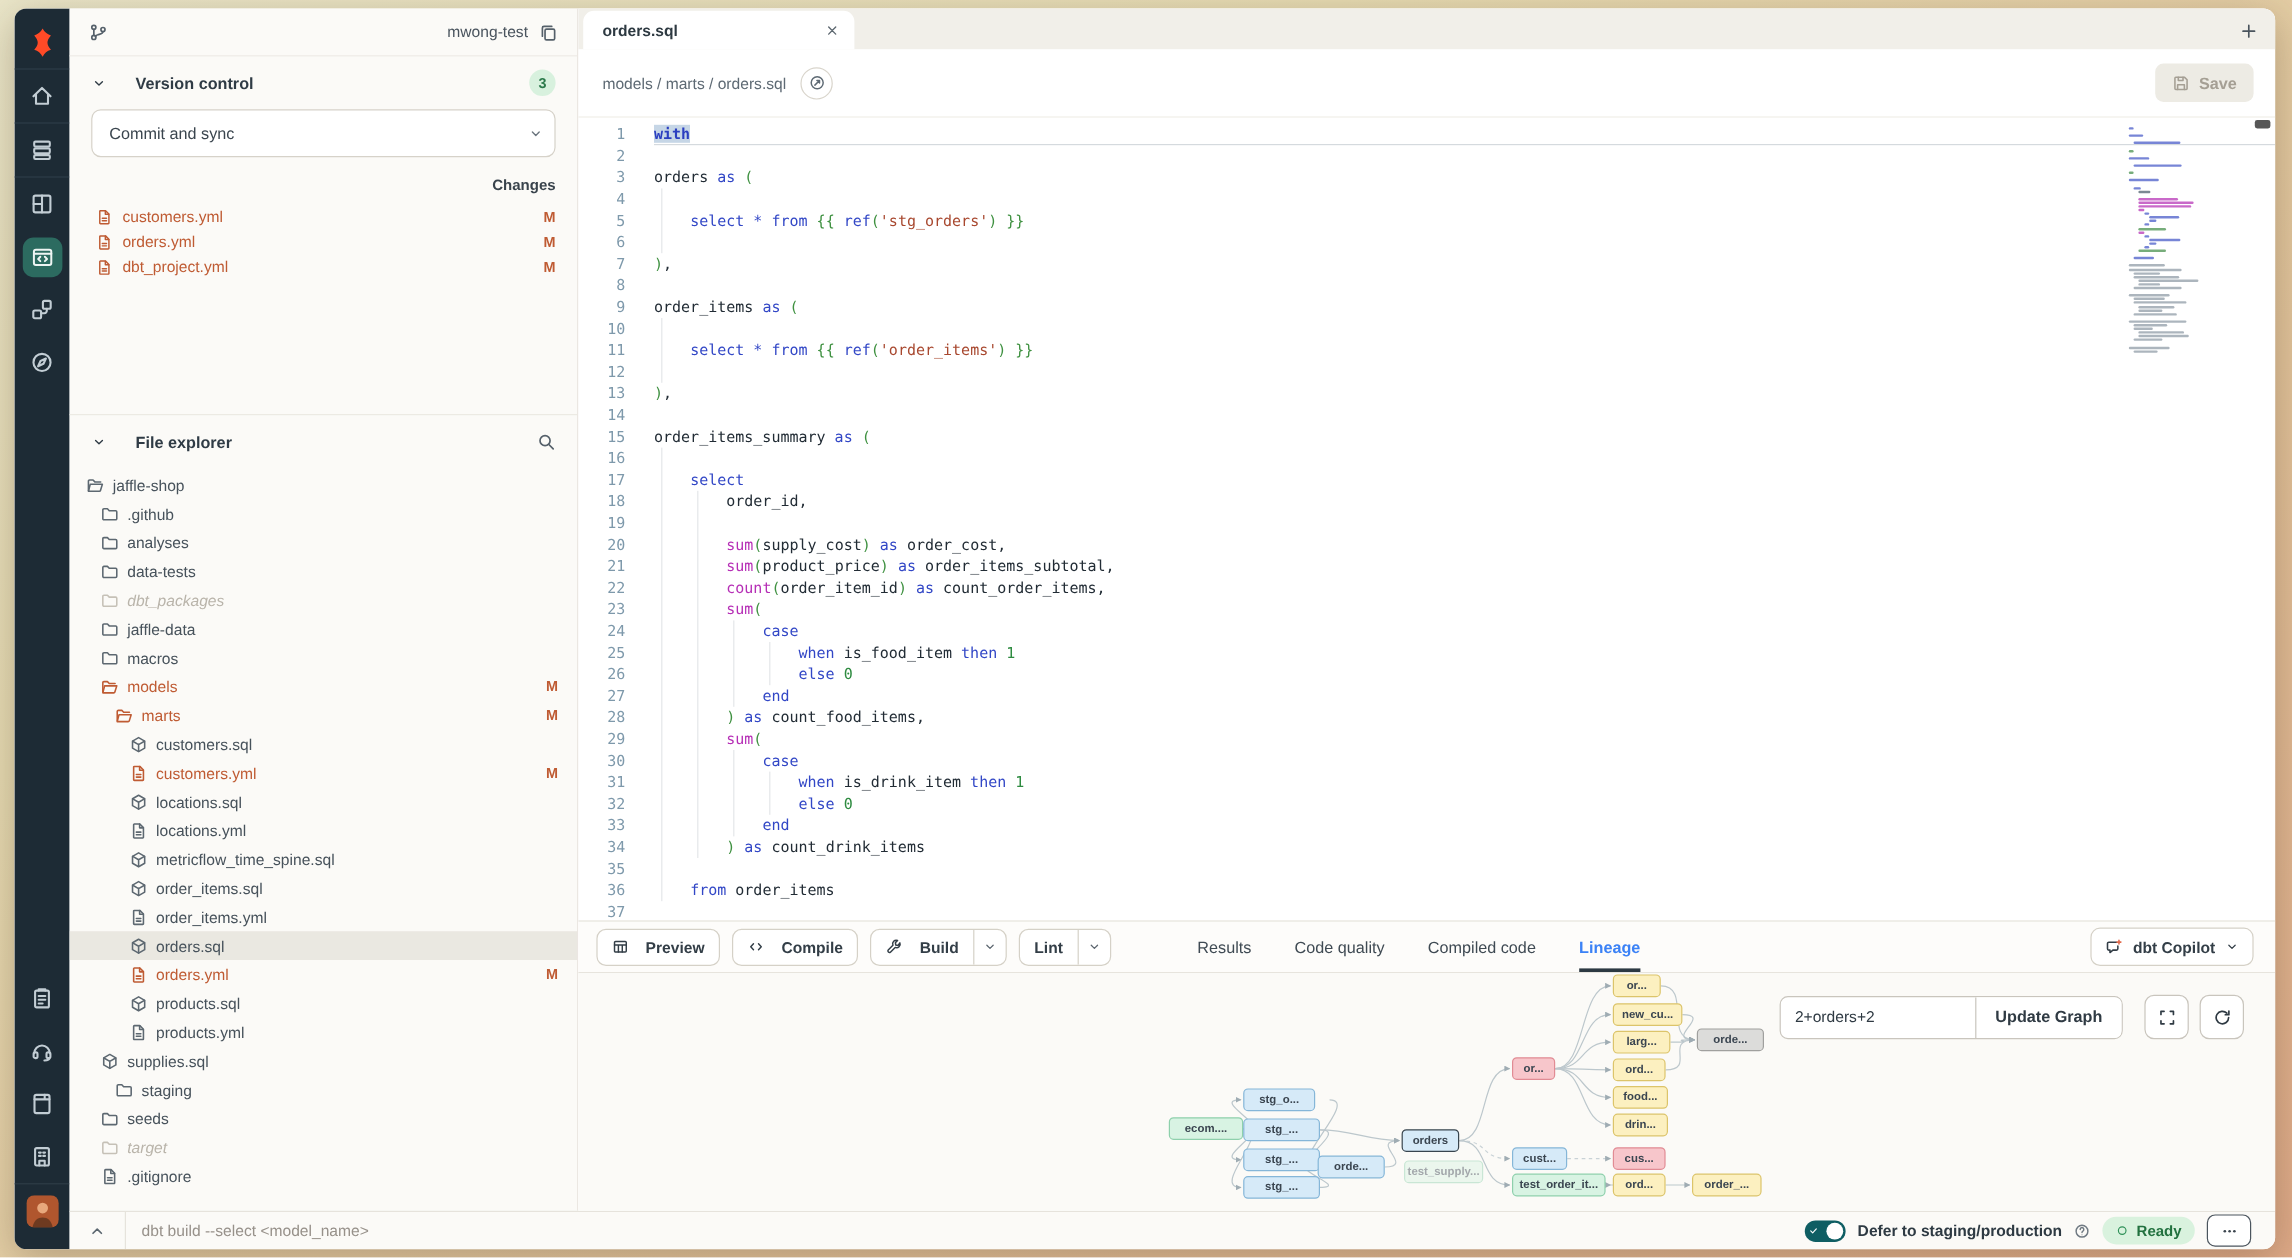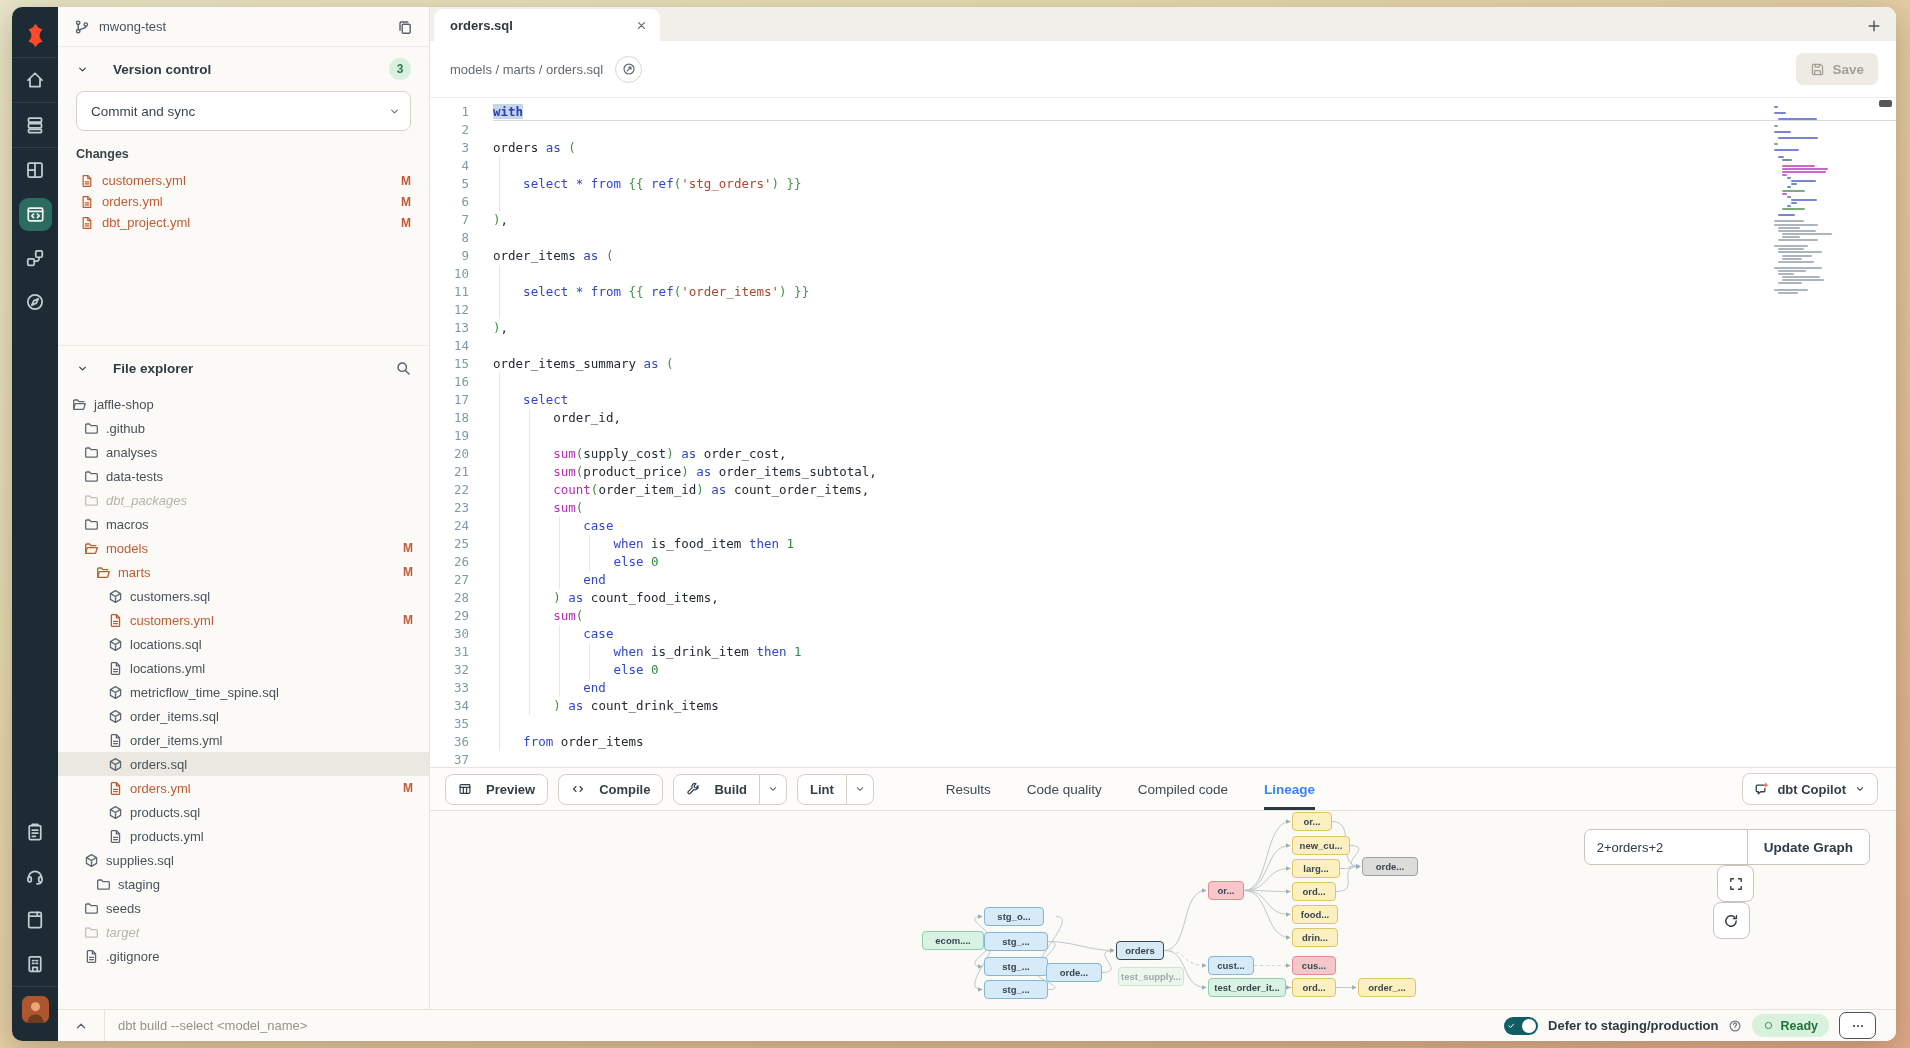--- a/index.html
+++ b/index.html
@@ -21,22 +21,22 @@
   .nav-item .nicon svg { width:20px; height:20px; }
   .nav-item.logo .nicon svg { width:27px; height:27px; }
   .nav-item.active .nicon { background:#2c6b60; border-radius:9px; width:33px; height:33px; color:#eef5f3; }
   .nav-item.active .nicon svg { width:19px; height:19px; }
   .nav-item.avatar .nicon svg { width:27px; height:27px; }
   .nav-div { width:46px; height:1px; background:#2e3d48; }
 
   
   .right { flex:1; display:flex; flex-direction:column; min-width:0; }
   .content { flex:1; display:flex; min-height:0; }
-  .sidebar { width:372px; background:#fbfaf7; border-right:1px solid #e6e3dc; display:flex;
-    flex-direction:column; flex-shrink:0; }
+  .sidebar { width:424px; background:#fbfaf7; border-right:1px solid #e6e3dc; display:flex;
+    flex-direction:column; flex-shrink:0;text-align:right; }
   .icon { display:inline-flex; align-items:center; justify-content:center; }
   .icon svg { width:16px; height:16px; display:block; }
   .icon.sm svg { width:13px; height:13px; }
   .branch-row { height:40px; display:flex; align-items:center; padding:0 16px; gap:9px;
     border-bottom:1px solid #eeece6; color:#55606a; flex-shrink:0; }
   .branch-name { font-size:13px; color:#4a545e; flex:1; }
   .vc { height:299px; border-bottom:1px solid #eceae3; padding:4px 18px 0; flex-shrink:0; }
   .section-header { display:flex; align-items:center; gap:24px; height:36px; color:#2f3b45; cursor:pointer; }
   .section-title { font-weight:700; font-size:13.5px; }
   .badge { margin-left:auto; background:#d8f1de; color:#2c7a4b; font-size:12px; font-weight:600;
@@ -127,21 +127,21 @@
   .node { position:absolute; height:19px; border:1px solid; border-radius:4px; font-size:9.5px;
     font-weight:600; display:flex; align-items:center; justify-content:center; overflow:hidden;
     white-space:nowrap; color:#3a4550; padding:0 3px; cursor:pointer; background:#eee; }
   .node.blue  { background:#d6eaf8; border-color:#85b6d8; }
   .node.green { background:#d8f3e3; border-color:#8ed0ac; }
   .node.yellow{ background:#fcf0c0; border-color:#dcc46a; }
   .node.pink  { background:#f7c6cb; border-color:#e18b94; }
   .node.gray  { background:#dcdcda; border-color:#a0a09e; }
   .node.sel   { border:1.7px solid #39454e; font-weight:700; }
   .node.faded { opacity:.45; }
-  .lineage-controls { position:absolute; top:18px; right:26px; display:flex; align-items:center;flex-direction:column; }
+  .lineage-controls { position:absolute; top:18px; right:26px; display:flex; align-items:center; }
   .selector { display:flex; height:36px; border:1px solid #c9c5bd; border-radius:7px; background:#fff; overflow:hidden; }
   .selector input { width:162px; border:none; outline:none; padding:0 12px; font-size:13px; color:#2f3a43;
     font-family:inherit; background:transparent; }
   .update-btn { border:none; border-left:1px solid #c9c5bd; background:#fff; padding:0 16px; font-size:13.5px;
     font-weight:700; color:#2f3a43; font-family:inherit; cursor:pointer; }
   .sq-btn { width:37px; height:37px; border:1px solid #c9c5bd; border-radius:8px; background:#fff;
     display:flex; align-items:center; justify-content:center; color:#2f3a43; margin-left:9px; cursor:pointer; }
   .sq-btn.first { margin-left:18px; }
   .sq-btn svg { width:16px; height:16px; }
 
@@ -406,20 +406,28 @@
                   </span>
     <span>data-tests</span>
                 </div>
                 <div class="tree-row muted" style="padding-left: 26px;">
                   <span class="icon">
                     <svg viewBox="0 0 16 16" fill="none" stroke="currentColor" stroke-width="1.4" stroke-linecap="round" stroke-linejoin="round">
                       <path d="M1.8 4.2c0-.6.4-1 1-1h3.1l1.6 1.7h5.7c.6 0 1 .4 1 1v6.1c0 .6-.4 1-1 1H2.8c-.6 0-1-.4-1-1z"></path>
                     </svg>
                   </span>
     <span>dbt_packages</span>
+                </div>
+                <div class="tree-row" style="padding-left: 26px;">
+                  <span class="icon">
+                    <svg viewBox="0 0 16 16" fill="none" stroke="currentColor" stroke-width="1.4" stroke-linecap="round" stroke-linejoin="round">
+                      <path d="M1.8 4.2c0-.6.4-1 1-1h3.1l1.6 1.7h5.7c.6 0 1 .4 1 1v6.1c0 .6-.4 1-1 1H2.8c-.6 0-1-.4-1-1z"></path>
+                    </svg>
+                  </span>
+    <span>jaffle-data</span>
                 </div>
                 <div class="tree-row" style="padding-left: 26px;">
                   <span class="icon">
                     <svg viewBox="0 0 16 16" fill="none" stroke="currentColor" stroke-width="1.4" stroke-linecap="round" stroke-linejoin="round">
                       <path d="M1.8 4.2c0-.6.4-1 1-1h3.1l1.6 1.7h5.7c.6 0 1 .4 1 1v6.1c0 .6-.4 1-1 1H2.8c-.6 0-1-.4-1-1z"></path>
                     </svg>
                   </span>
     <span>macros</span>
                 </div>
                 <div class="tree-row modified" style="padding-left: 26px;">

